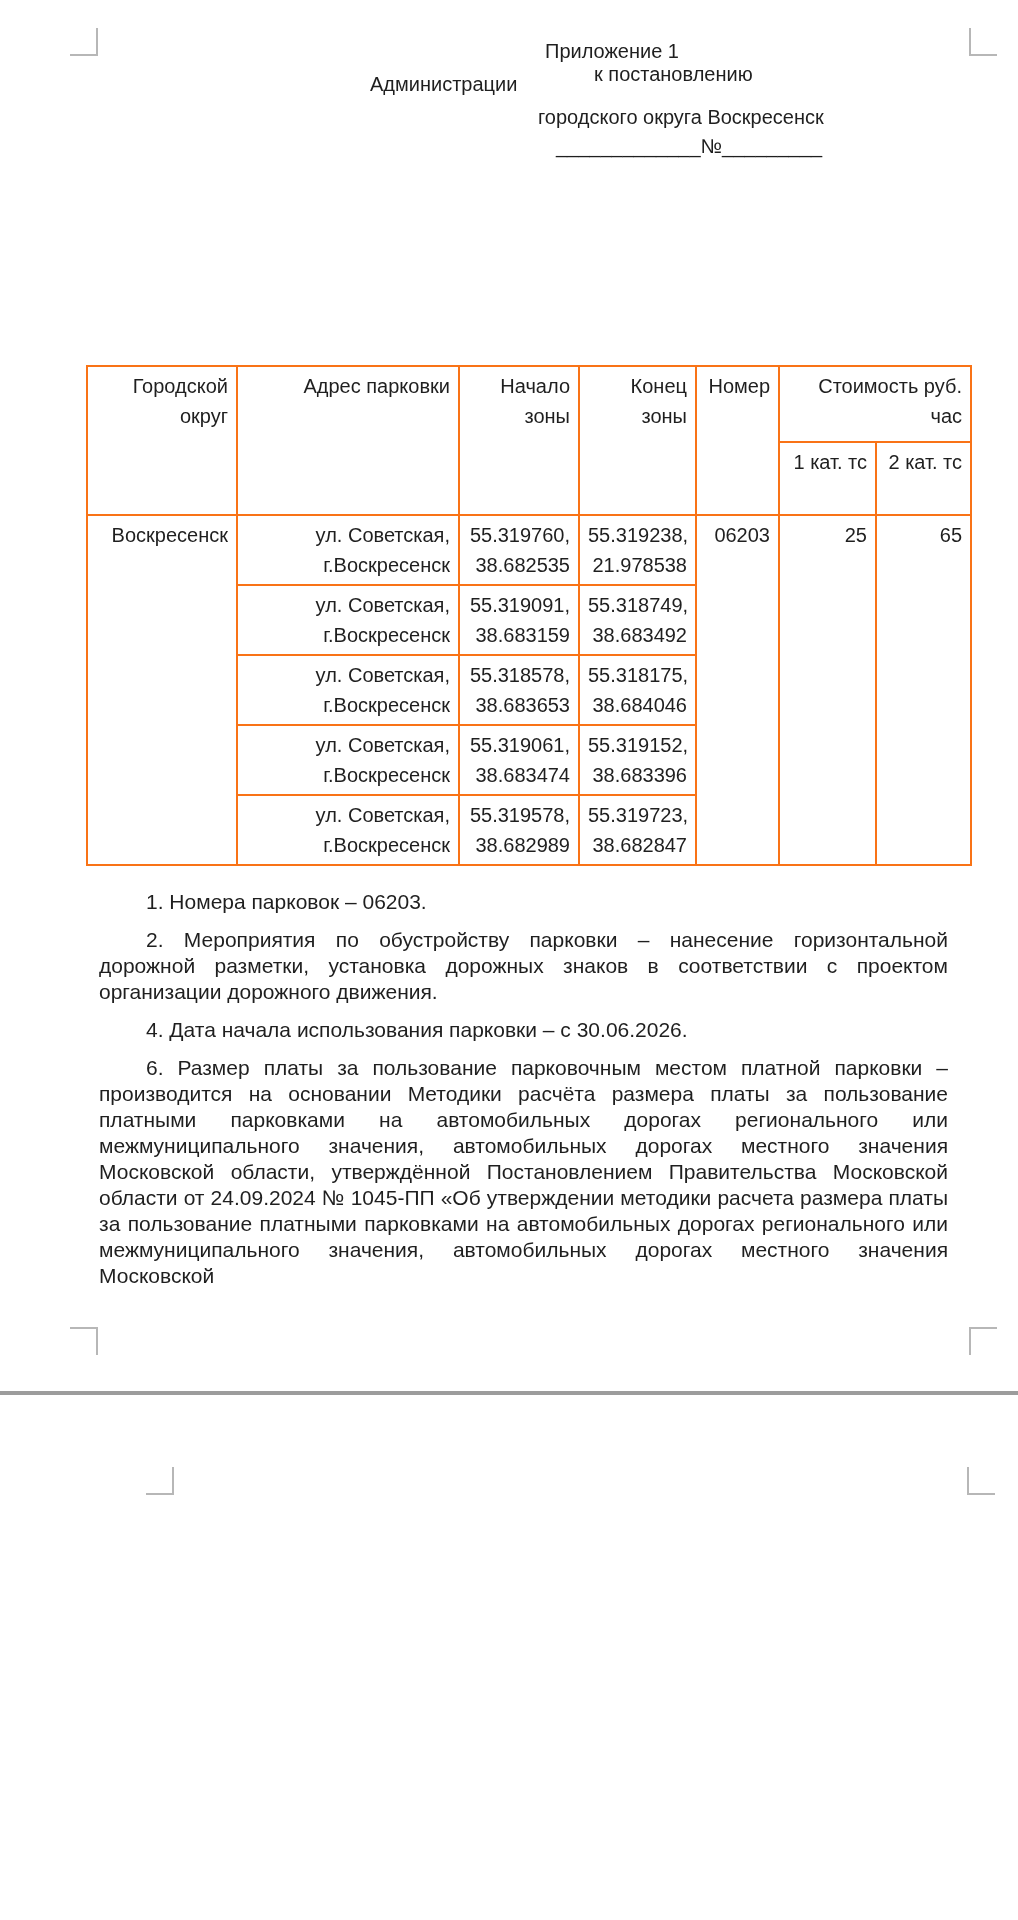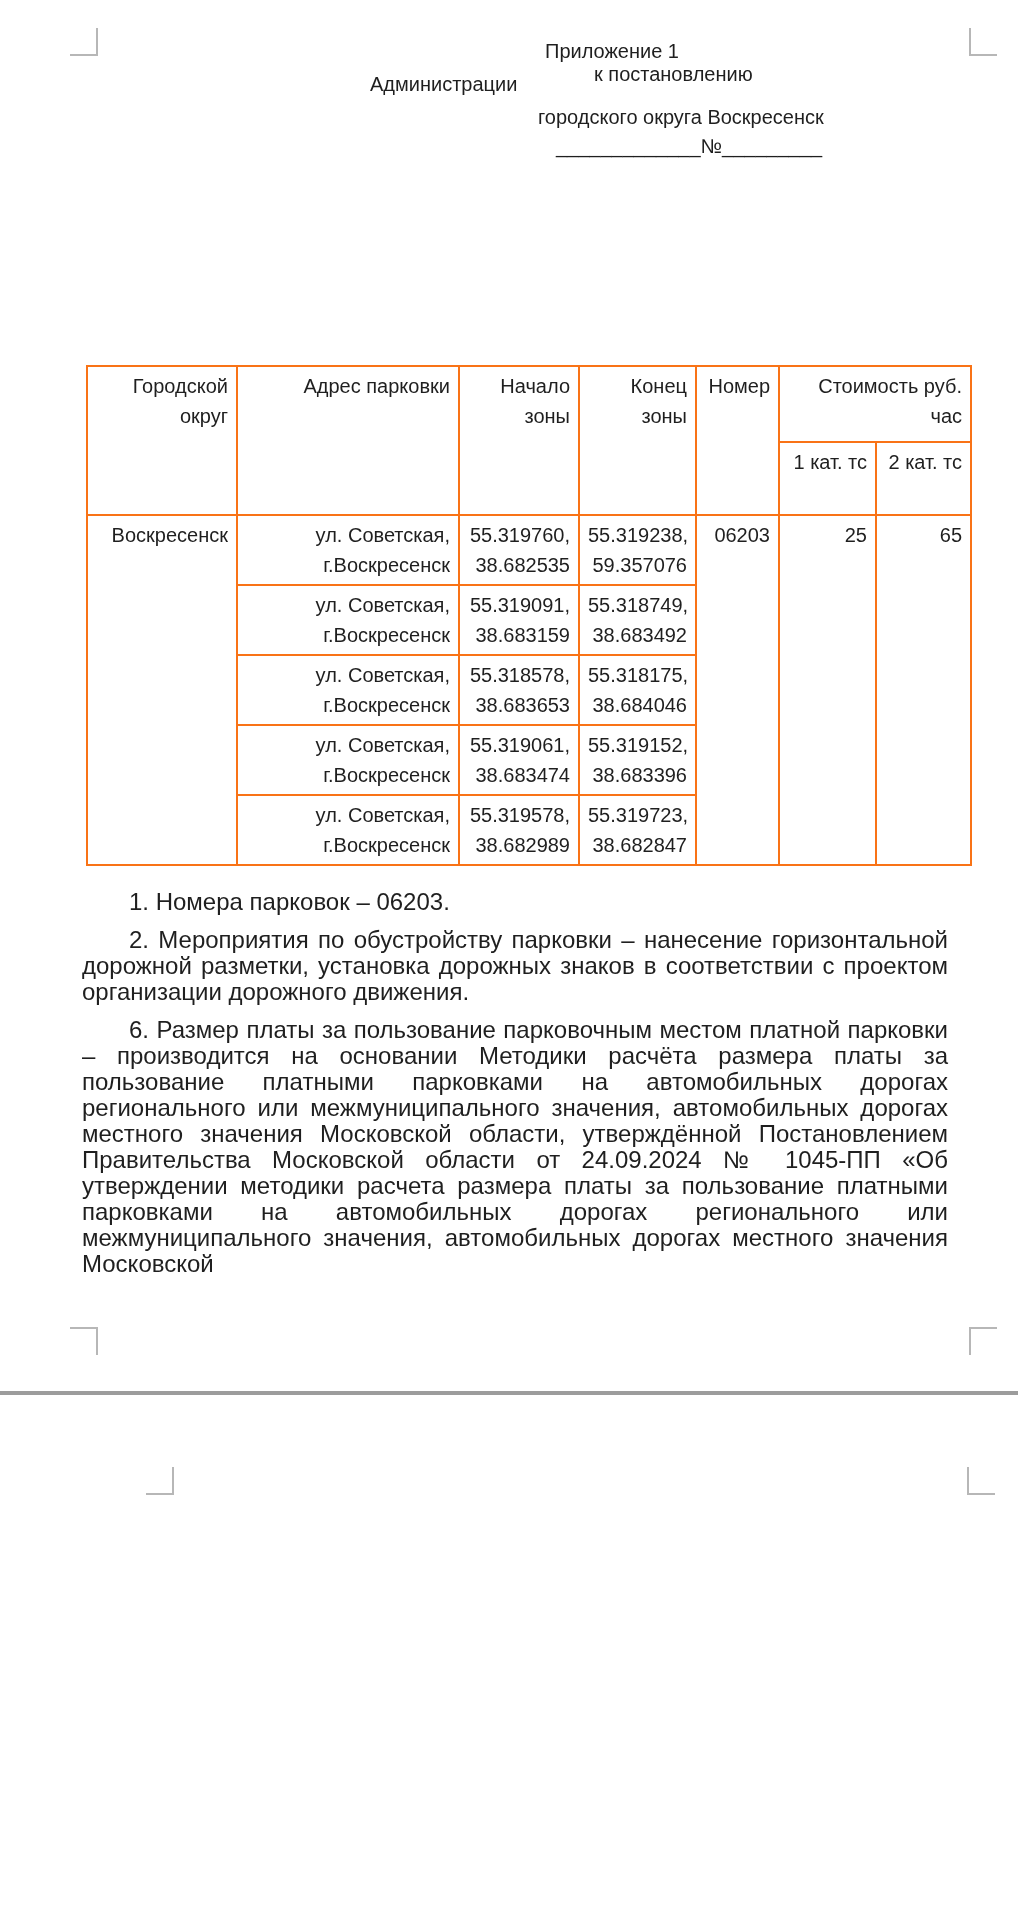--- a/index.html
+++ b/index.html
@@ -30,21 +30,21 @@
     text-align:right;vertical-align:top;padding:4px 8px;overflow:hidden;
   }
   .parking-table thead tr:nth-child(1) th{height:66px;}
   .parking-table thead tr:nth-child(2) th{height:63px;}
   .parking-table tbody tr{height:67px;}
   .th-cost{padding:4px 18px;}
   .th-cat{padding:4px 14px;}
   
   .content{position:absolute;left:82px;width:866px;}
   #p1-content{top:889px;}
-  .para{margin:0 0 12px 0;font-size:24px;line-height:26px;text-align:justify;}
+  .para{margin:0 0 12px 17px;font-size:21px;line-height:26px;text-align:justify;}
   .indent{text-indent:47px;}
 </style>
 </head>
 <body>
 
 <div class="page" id="page1">
 
   <div class="cm cm-tl" style="left:70px;top:28px;"></div>
   <div class="cm cm-tr" style="left:969px;top:28px;"></div>
   <div class="cm cm-bl" style="left:70px;top:1327px;"></div>
@@ -79,21 +79,21 @@
       <tr>
         <th class="th-cat">1 кат. тс</th>
         <th class="th-cat">2 кат. тс</th>
       </tr>
     </thead>
     <tbody>
       <tr>
         <td rowspan="5">Воскресенск</td>
         <td>ул. Советская, г.Воскресенск</td>
         <td>55.319760, 38.682535</td>
-        <td>55.319238, 59.357076</td>
+        <td>55.319238, 21.978538</td>
         <td rowspan="5">06203</td>
         <td rowspan="5">25</td>
         <td rowspan="5">65</td>
       </tr>
       <tr>
         <td>ул. Советская, г.Воскресенск</td>
         <td>55.319091, 38.683159</td>
         <td>55.318749, 38.683492</td>
       </tr>
       <tr>
@@ -110,20 +110,21 @@
         <td>ул. Советская, г.Воскресенск</td>
         <td>55.319578, 38.682989</td>
         <td>55.319723, 38.682847</td>
       </tr>
     </tbody>
   </table>
 
   <div class="content" id="p1-content">
     <p class="para indent">1. Номера парковок – 06203.</p>
     <p class="para indent">2. Мероприятия по обустройству парковки – нанесение горизонтальной дорожной разметки, установка дорожных знаков в соответствии с проектом организации дорожного движения.</p>
+    <p class="para indent">4. Дата начала использования парковки – с 30.06.2026.</p>
     <p class="para indent">6. Размер платы за пользование парковочным местом платной парковки – производится на основании Методики расчёта размера платы за пользование платными парковками на автомобильных дорогах регионального или межмуниципального значения, автомобильных дорогах местного значения Московской области, утверждённой Постановлением Правительства Московской области от 24.09.2024 № 1045-ПП «Об утверждении методики расчета размера платы за пользование платными парковками на автомобильных дорогах регионального или межмуниципального значения, автомобильных дорогах местного значения Московской</p>
   </div>
 </div>
 
 <div class="page-separator"></div>
 
 <div class="page" id="page2">
 
   <div class="cm cm-tl" style="left:146px;top:72px;"></div>
   <div class="cm cm-tr" style="left:967px;top:72px;"></div>

